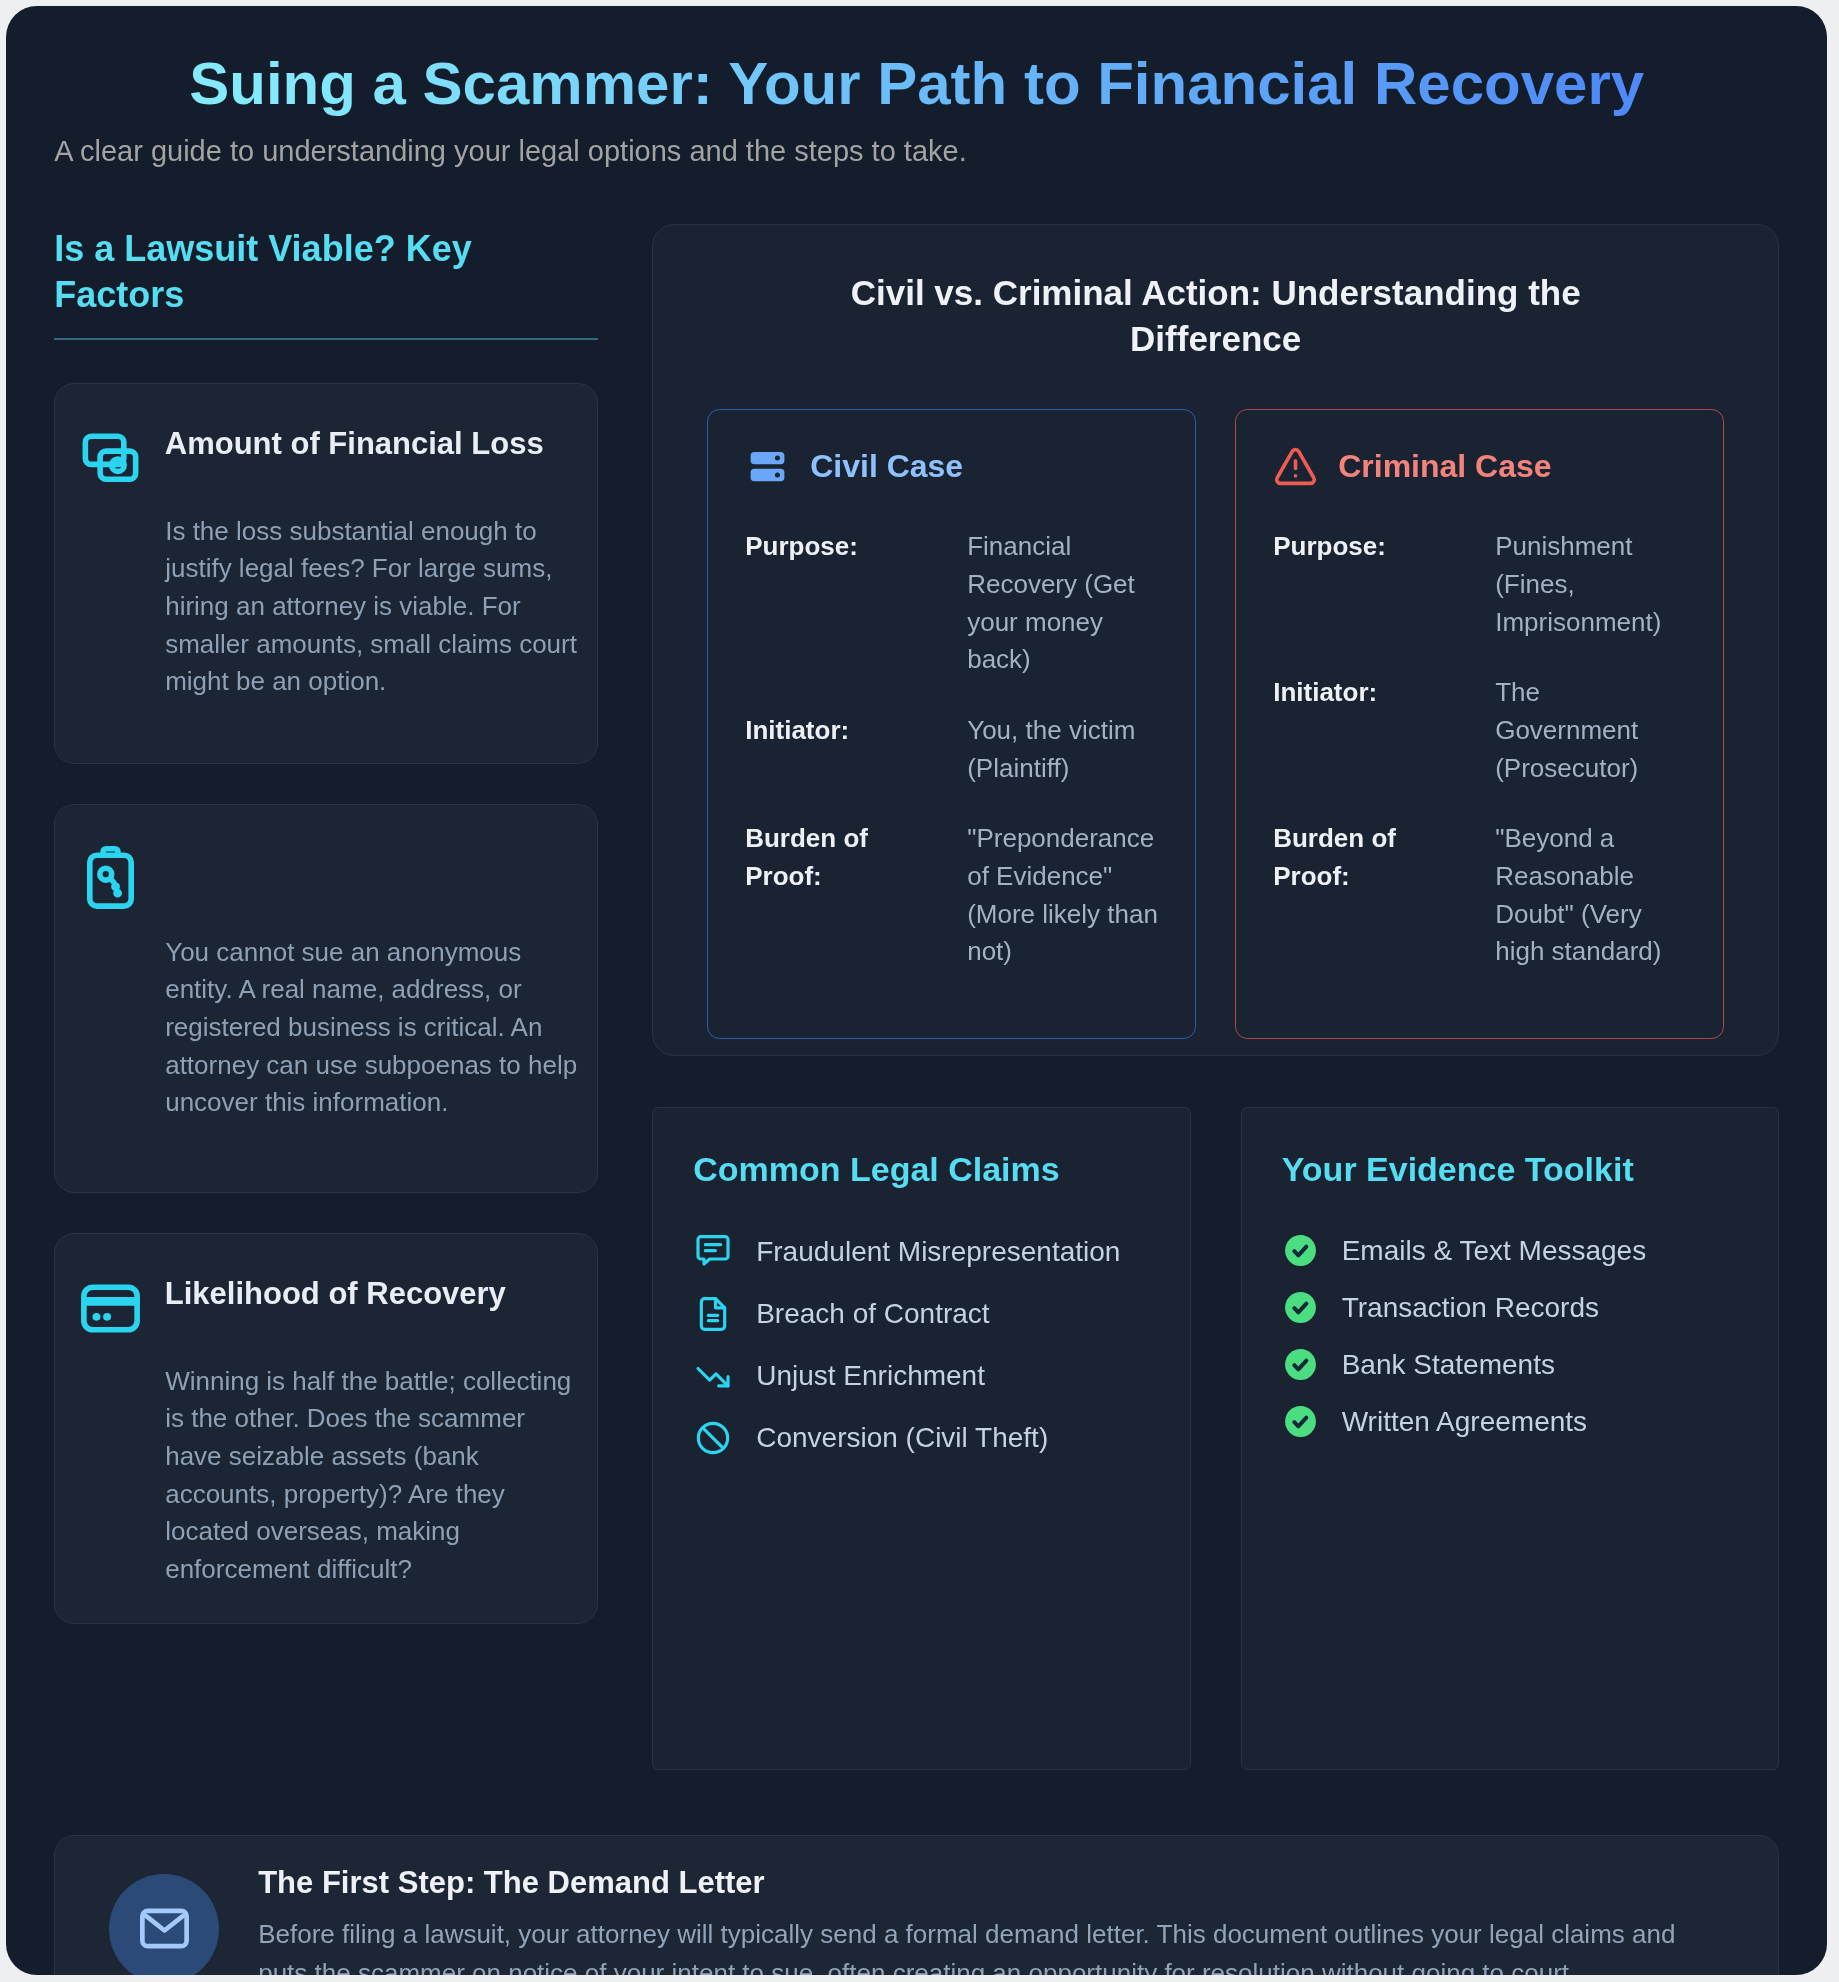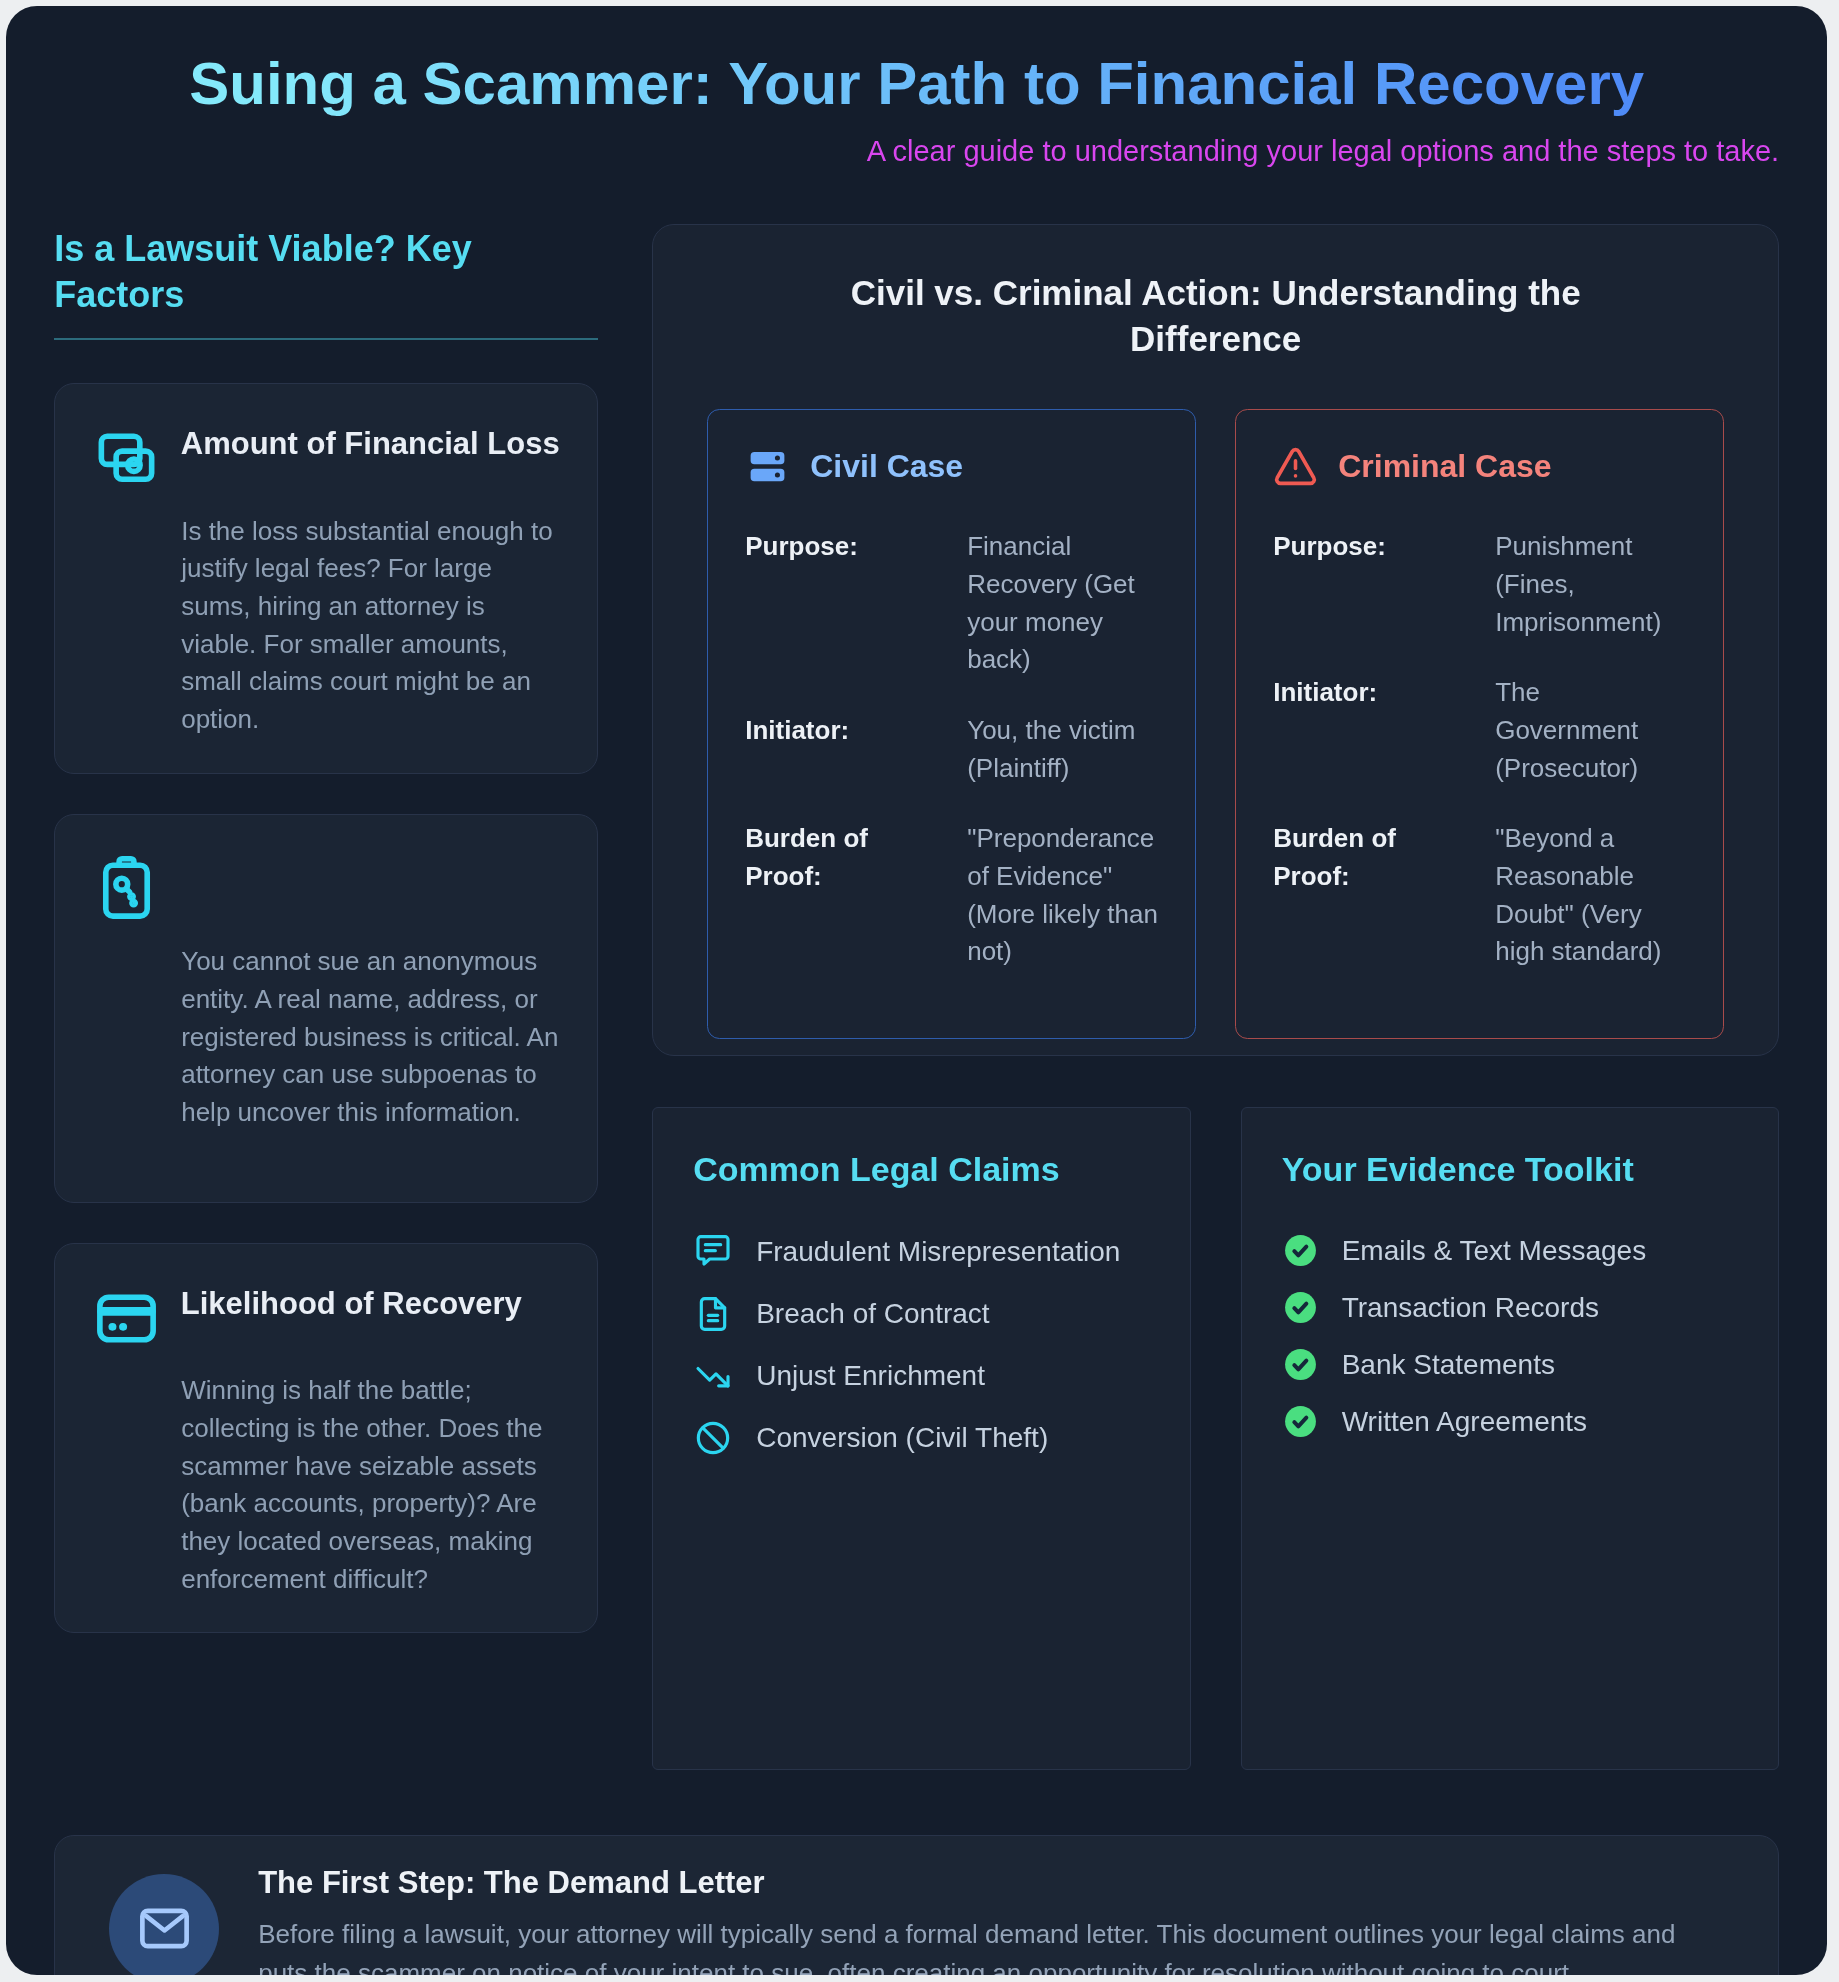--- a/index.html
+++ b/index.html
@@ -13,33 +13,33 @@
   }
 
   
   .title {
     font-size:60px; font-weight:700; line-height:1.14; text-align:center;
     max-width:1487px; margin:7.7px auto 17px;
     background:linear-gradient(90deg,#84e9fb 8%,#4f8bf7 96%);
     -webkit-background-clip:text; background-clip:text;
     -webkit-text-fill-color:transparent; color:transparent;
   }
-  .subtitle { font-size:29px; color:#d946ef; text-align:right; margin-bottom:56px; }
+  .subtitle { font-size:29px; color:#a3a3a3; text-align:left; margin-bottom:56px; }
 
   
   .main-grid { display:flex; gap:54px; align-items:flex-start; }
   .left-col { width:544px; flex:none; }
   .right-col { flex:1; min-width:0; }
 
   .left-heading { font-size:36px; line-height:1.28; font-weight:700; color:#56ddf2; margin:1.5px 0 20px; }
   .left-rule { border:none; border-top:2.3px solid #2c6b7c; margin:0 0 43px; }
 
   .factor-card {
     background:#1b2534; border:1.2px solid #283349; border-radius:20px;
-    padding:39px 36px 34px; margin-bottom:40px;margin-top:20px;
+    padding:39px 20px 34px; margin-bottom:40px;margin-top:20px;
   }
   .factor-card.f1 { min-height:381px; }
   .factor-card.f2 { min-height:389px; }
   .factor-card.f3 { min-height:376px; }
   .factor-head { display:flex; gap:18.6px; margin-bottom:18.6px; align-items:flex-start; }
   .factor-icon { flex:none; width:71px; }
   .factor-icon svg { width:71px; height:71px; display:block; }
   .factor-title { font-size:31px; font-weight:700; color:#e9eef5; line-height:1.32; padding-top:1.5px; }
   .factor-body { font-size:26px; line-height:1.45; color:#8fa0b5; margin-left:90px; }
 

